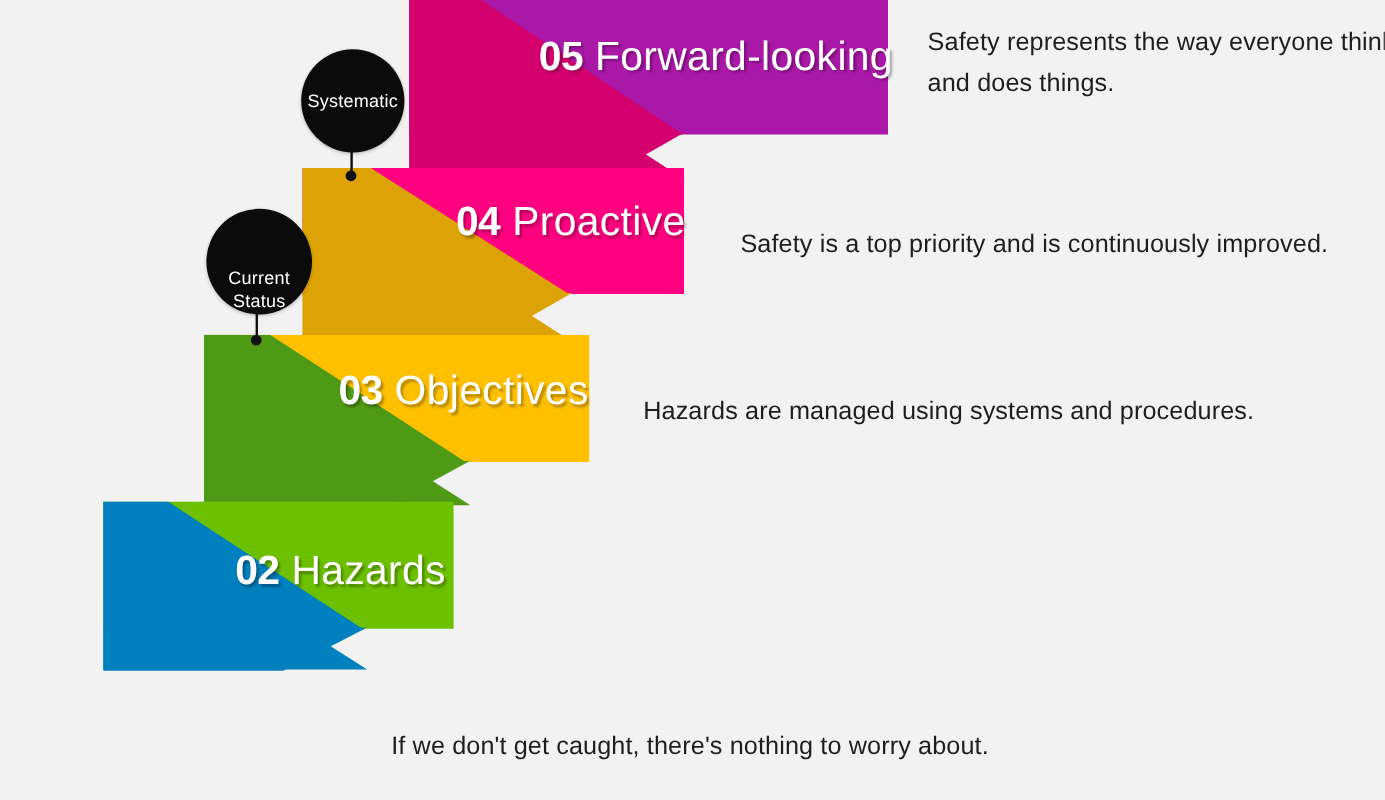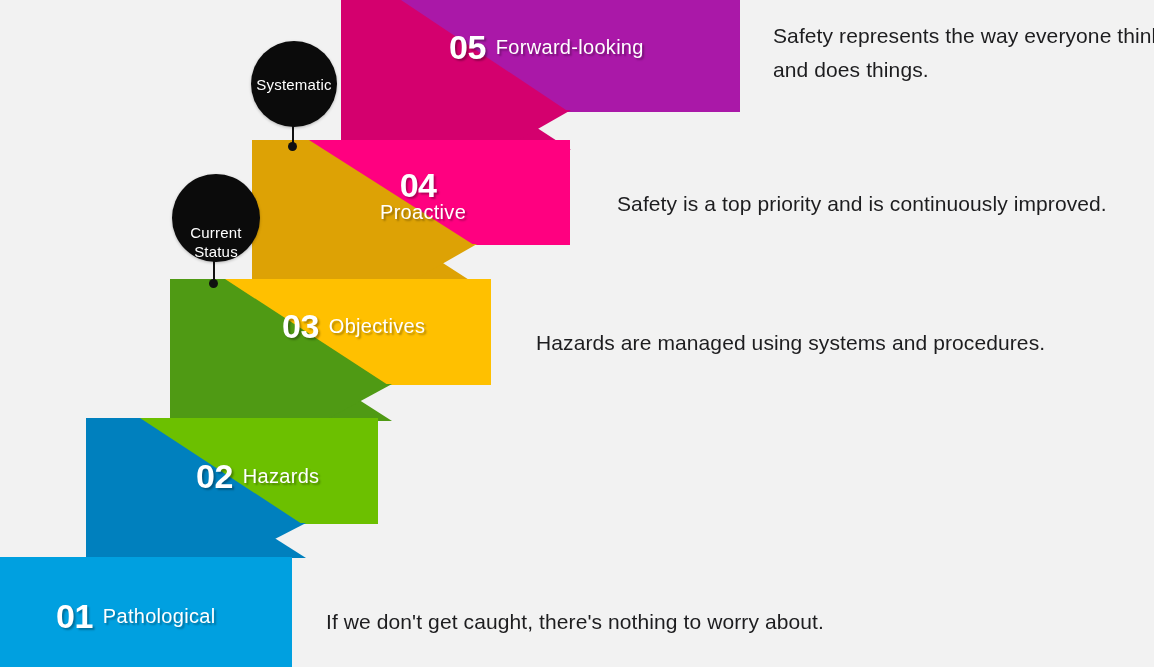--- a/index.html
+++ b/index.html
@@ -22,21 +22,21 @@
     white-space:nowrap;
     color:#ffffff;
     text-shadow:2px 2px 2px rgba(0,0,0,.30);
     pointer-events:none;
   }
   .label .num{
     font-size:34px;font-weight:700;letter-spacing:-0.5px;
     margin-right:10px;line-height:1;
   }
   .label .nm{
-    font-size:20px;font-weight:400;letter-spacing:.3px;line-height:1;
+    font-size:34px;font-weight:400;letter-spacing:.3px;line-height:1;
   }
 
   
   .desc{
     position:absolute;
     color:#1d1d1f;
     font-size:21px;
     line-height:34px;
     letter-spacing:.1px;
     white-space:pre-line;
@@ -84,21 +84,21 @@
   <svg style="position:absolute;left:341px;top:110px;" width="240" height="52" viewBox="0 0 240 52">
     <polygon points="0,0 230,0 160,40 0,40" fill="#d4006e"></polygon>
   </svg>
 
   <div class="step" style="left:252px;top:140px;width:410px;height:165px;">
     <svg class="svgwrap" width="410" height="165" viewBox="0 0 410 165">
       <polygon points="0,0 225,145 0,145" fill="#dda205"></polygon>
       <polygon points="0,0 318,0 318,105 0,105" fill="#ff0080"></polygon>
       <polygon points="0,0 0,105 222,105 57,0" fill="#dda205"></polygon>
     </svg>
-    <div class="label" style="left:128px;top:28px;flex-direction:column;">
+    <div class="label" style="left:128px;top:28px;">
       <span class="num">04</span>
       <span class="nm">Proactive</span>
     </div>
   </div>
 
   <svg style="position:absolute;left:252px;top:244px;" width="240" height="48" viewBox="0 0 240 48">
     <polygon points="0,0 225,0 155,40 0,40" fill="#dda205"></polygon>
   </svg>
 
   <div class="step" style="left:170px;top:279px;width:410px;height:165px;">
@@ -126,29 +126,20 @@
     <div class="label" style="left:110px;top:41px;">
       <span class="num">02</span>
       <span class="nm">Hazards</span>
     </div>
   </div>
 
   <svg style="position:absolute;left:86px;top:523px;" width="240" height="45" viewBox="0 0 240 45">
     <polygon points="0,0 220,0 150,36 0,36" fill="#0080be"></polygon>
   </svg>
 
-  <div class="step" style="left:0px;top:557px;width:300px;height:110px;">
-    <svg class="svgwrap" width="300" height="110" viewBox="0 0 300 110">
-      <polygon points="0,0 292,0 292,110 0,110" fill="#00a0e0"></polygon>
-    </svg>
-    <div class="label" style="left:56px;top:42px;">
-      <span class="num">01</span>
-      <span class="nm">Pathological</span>
-    </div>
-  </div>
 
   <div class="stem" style="left:292px;top:118px;height:28px;"></div>
   <div class="dot" style="left:288px;top:142px;"></div>
   <div class="badge" style="left:251px;top:41px;width:86px;height:86px;">
     <span style="white-space:pre-line;">Systematic</span>
   </div>
 
   <div class="stem" style="left:213px;top:252px;height:30px;"></div>
   <div class="dot" style="left:209px;top:279px;"></div>
   <div class="badge" style="left:172px;top:174px;width:88px;height:88px;">

